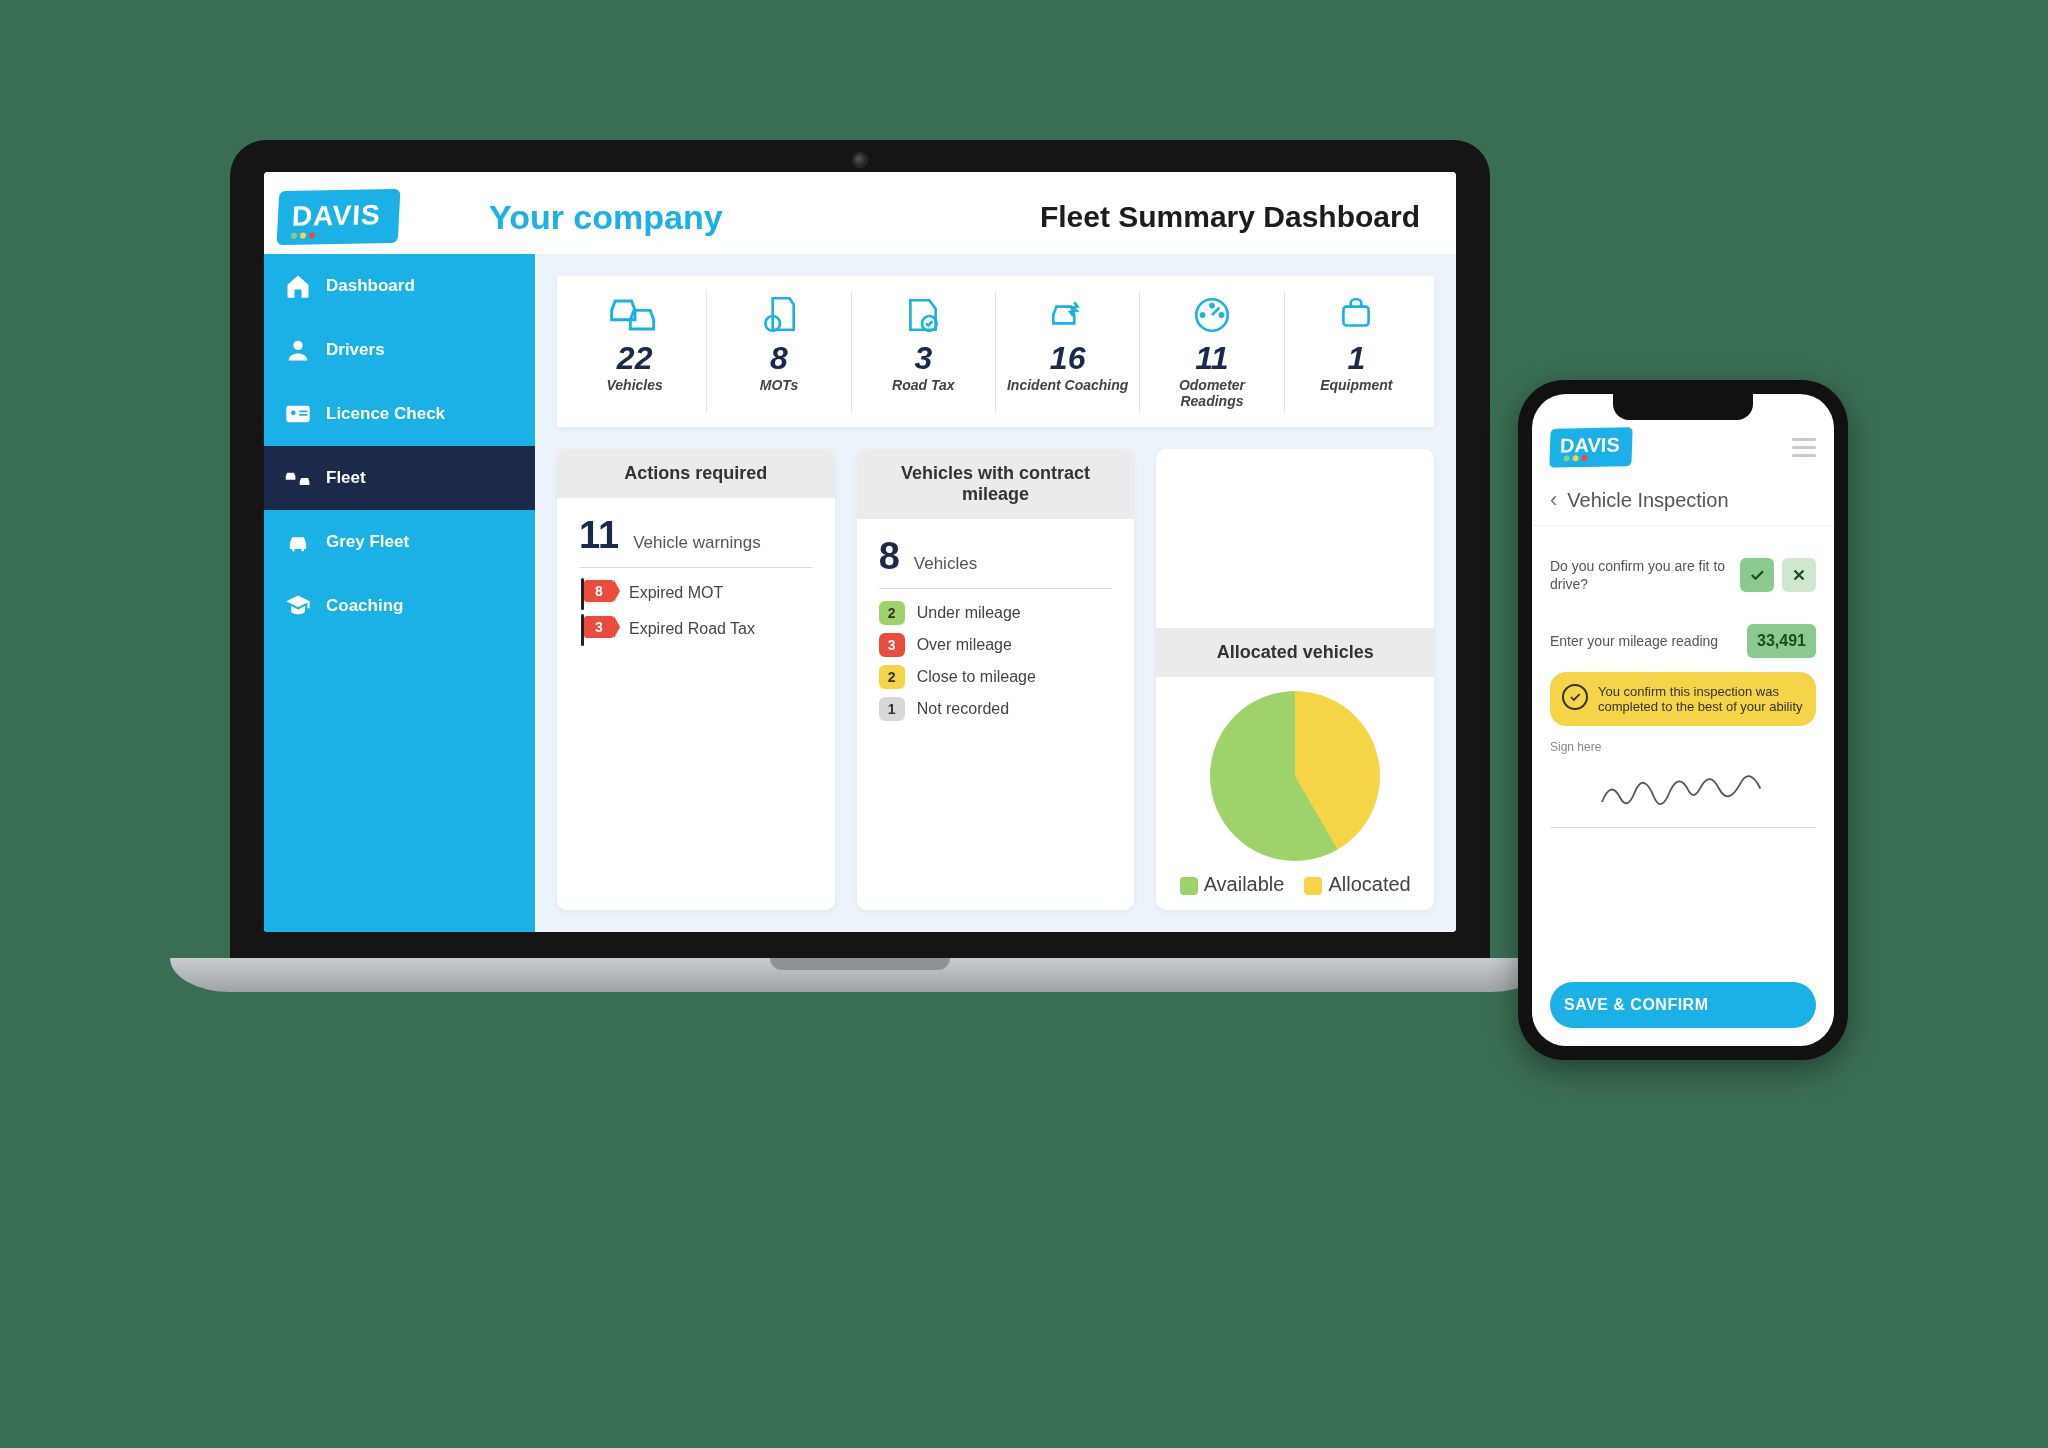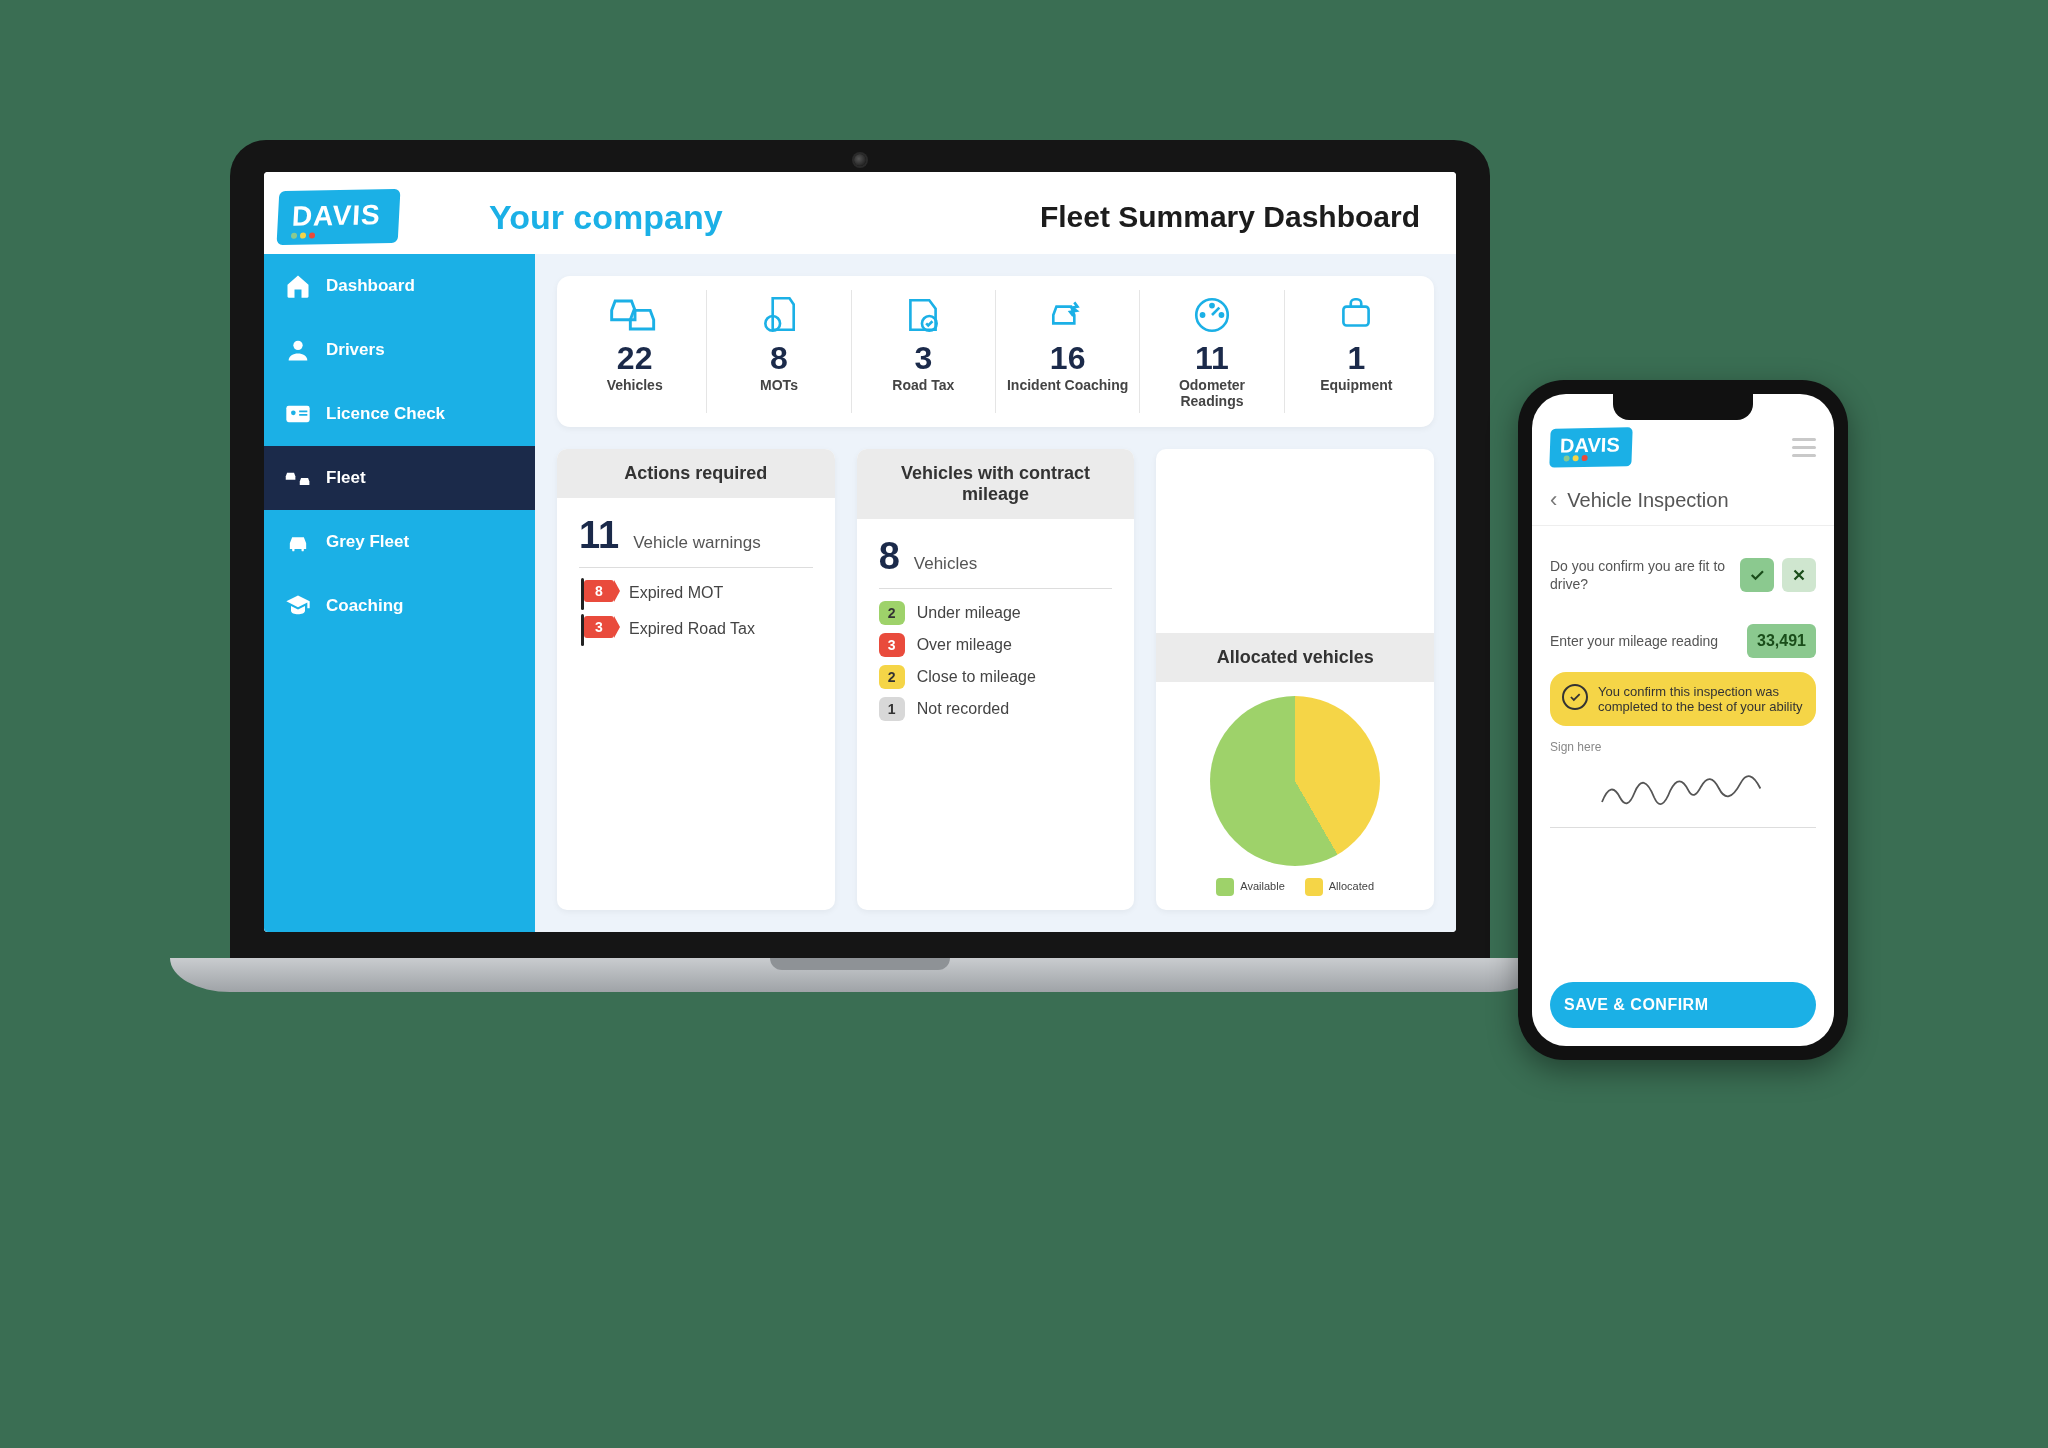--- a/index.html
+++ b/index.html
@@ -113,23 +113,24 @@
     font-size:17px;
     cursor:pointer;
   }
   .nav-item.active { background: var(--dark-navy); }
   .nav-item svg { width:28px; height:28px; fill:white; }
 
   .content { flex:1; padding: 22px; display:flex; flex-direction:column; gap:22px; }
 
   
   .stat-strip {
-    background:white; border-radius:13px;
+    background:white; border-radius:2px;
     display:flex; padding: 14px 6px;
     box-shadow: 0 2px 6px rgba(0,0,0,0.05);
+    font-style: italic;
   }
   .stat {
     flex:1; text-align:center; padding: 4px 8px;
     border-right:1px solid #e5e5e5;
     display:flex; flex-direction:column; align-items:center;
   }
   .stat:last-child{border-right:none;}
   .stat svg { height:42px; stroke:var(--brand-blue); fill:none; stroke-width:2.5; }
   .stat-num { font-size:32px; font-weight:900; color:var(--dark-navy); margin-top:4px;}
   .stat-label { font-size:14px; color:#444; font-weight:600; line-height:1.15; }
@@ -161,21 +162,21 @@
   .pill-line{display:flex;align-items:center;gap:12px;margin:8px 0;}
   .pill{min-width:26px;height:24px;border-radius:6px;display:flex;align-items:center;justify-content:center;font-weight:800;font-size:14px;color:#333;}
   .pill.green{background:var(--green);} .pill.red{background:var(--red);color:white;}
   .pill.yellow{background:var(--yellow);} .pill.grey{background:#d8d8d8;}
   .pill-line .label{color:#444;font-size:16px;}
 
   .pie-wrap{display:flex;flex-direction:column;align-items:center;gap:12px;padding:14px;}
   .pie{width:170px;height:170px;border-radius:50%;
     background: conic-gradient(var(--yellow) 0deg 150deg, var(--green) 150deg 360deg);
   }
-  .legend{display:flex;gap:20px;font-size:11px;color:#444;}
+  .legend{display:flex;gap:20px;font-size:20px;color:#444;}
   .swatch{display:inline-block;width:18px;height:18px;border-radius:4px;margin-right:6px;vertical-align:middle;}
 
   
   .phone{
     position:absolute;
     right:200px; top:380px;
     width:330px; height:680px;
     background:#111; border-radius:46px;
     padding:14px;
     box-shadow: 0 10px 30px rgba(0,0,0,0.4);

